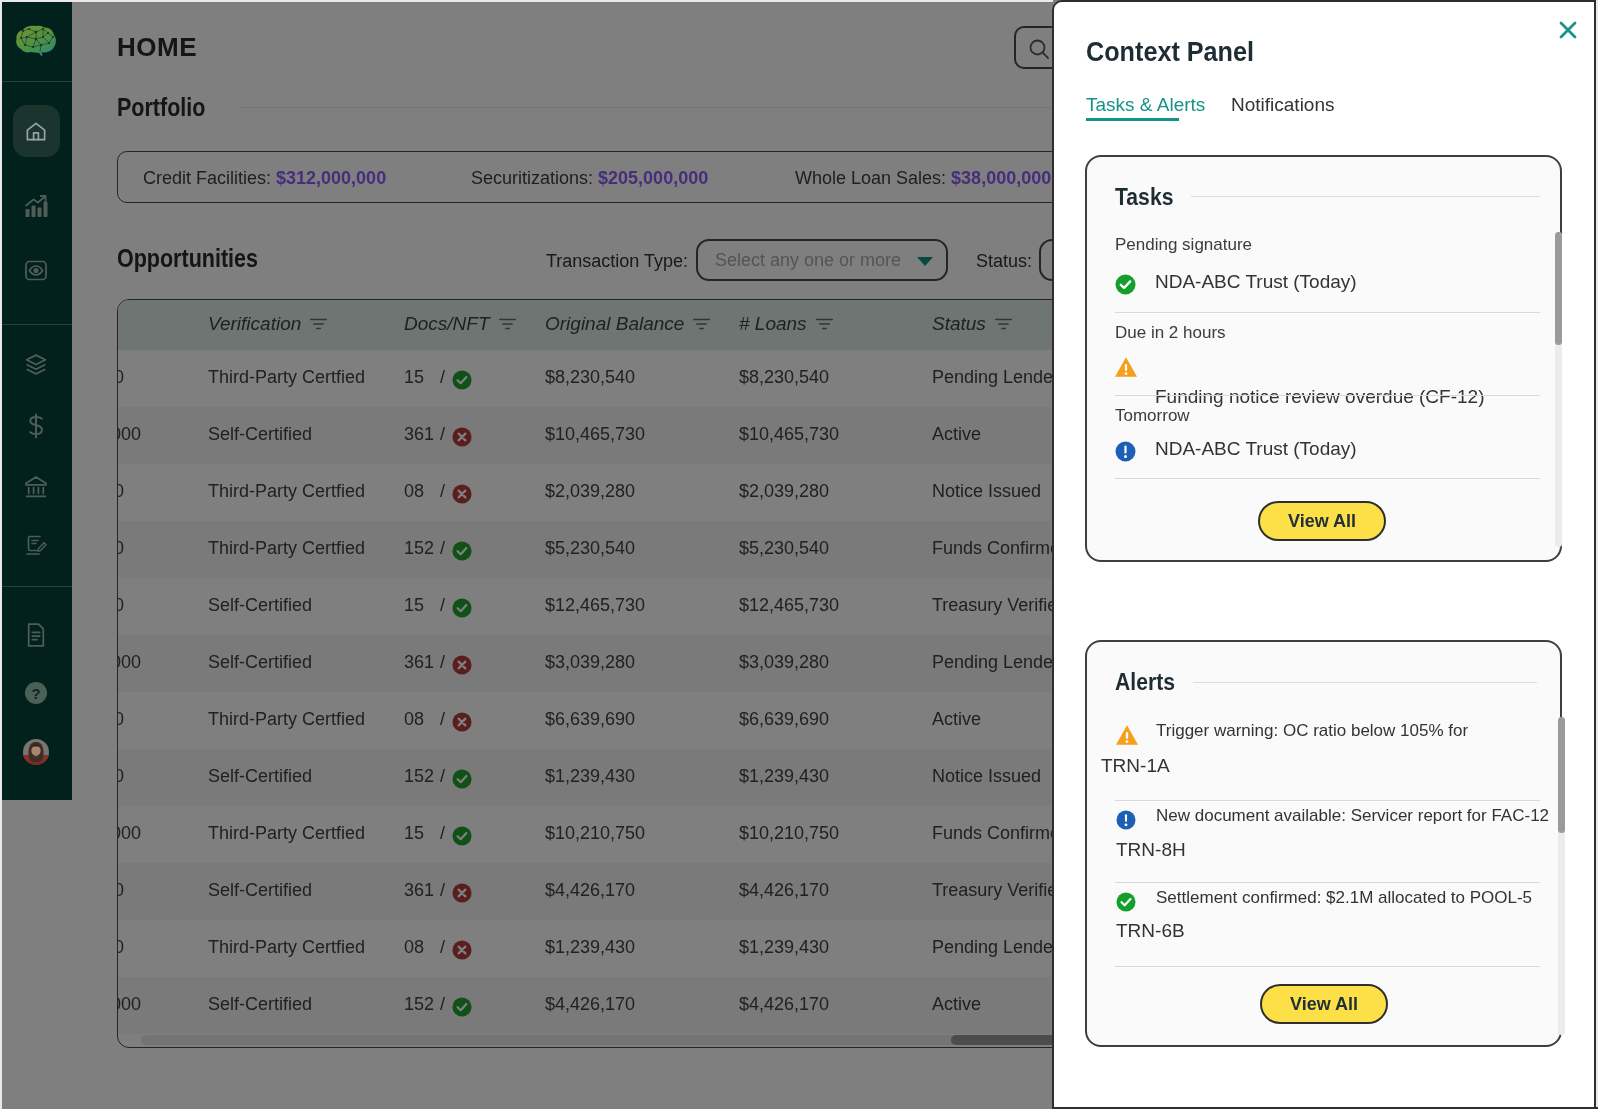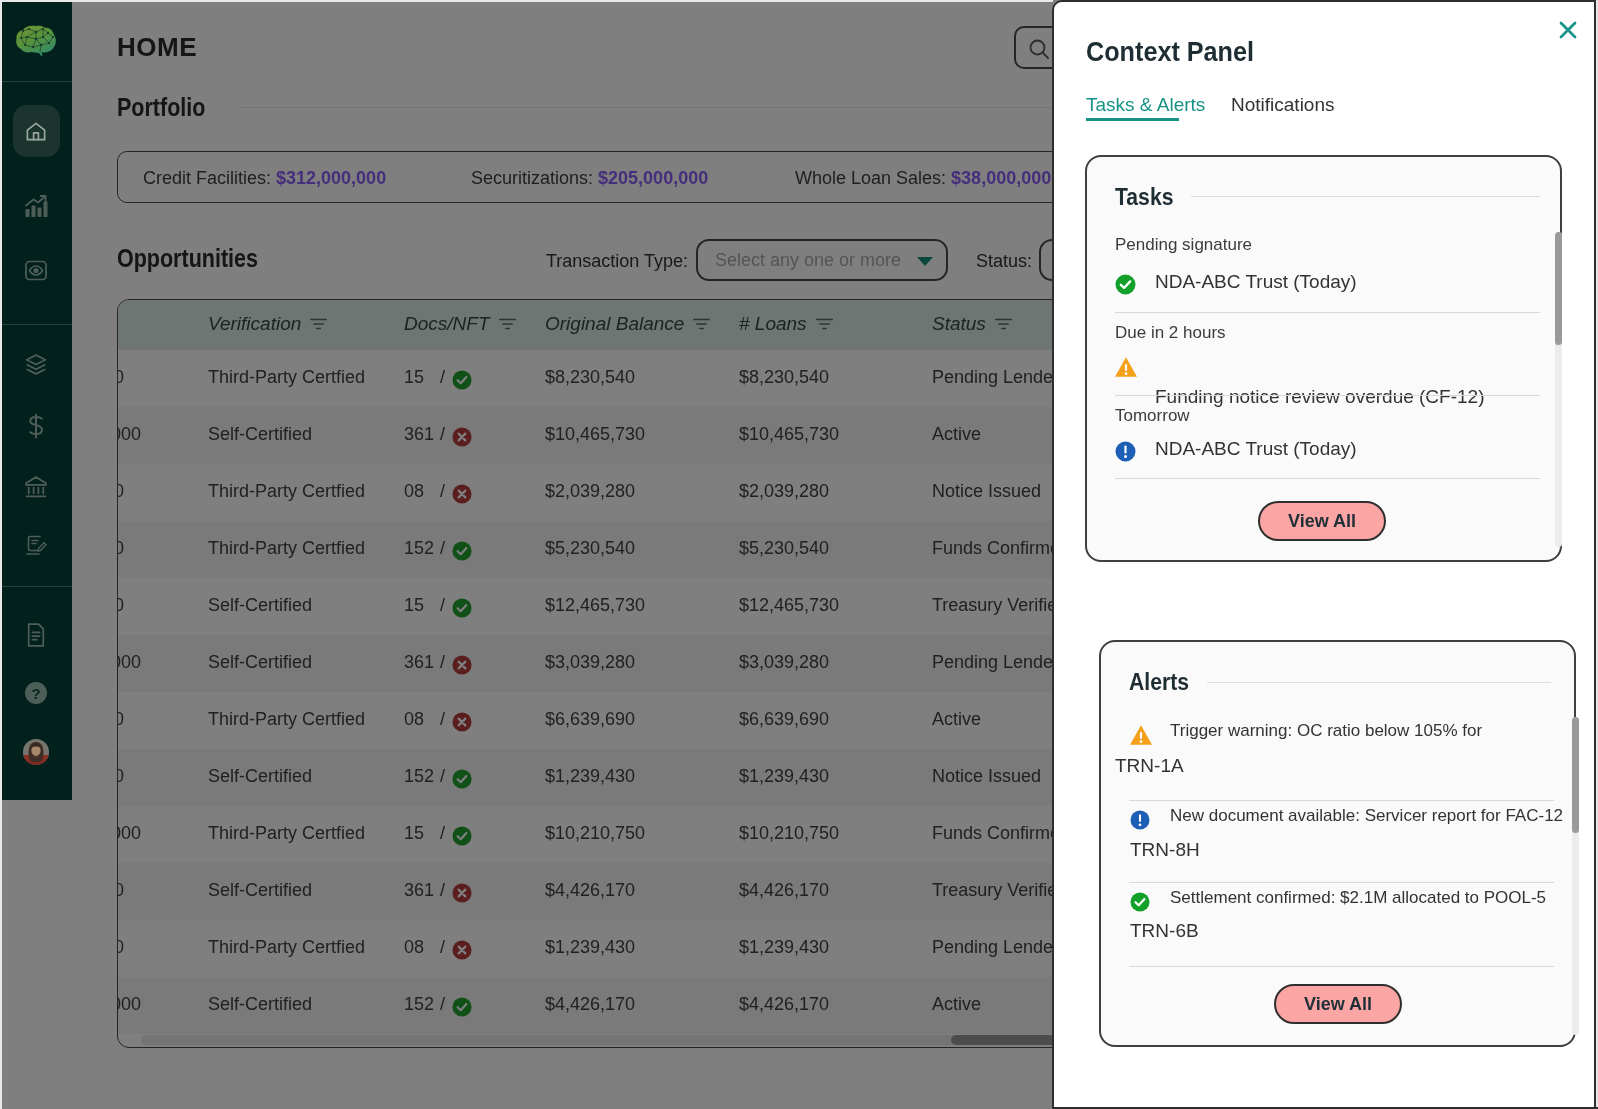--- a/index.html
+++ b/index.html
@@ -45,21 +45,21 @@
   #panel h1 { position:absolute; left:32px; top:34px; font-size:28px; font-weight:800; color:#1e2c33; transform:scaleX(0.9); transform-origin:left; }
   .tab1 { position:absolute; left:32px; top:92px; font-size:19px; font-weight:400; color:#169286; }
   .tab1u { position:absolute; left:32px; top:116px; width:93px; height:3px; background:#169286; }
   .tab2 { position:absolute; left:177px; top:92px; font-size:19px; color:#333; }
   .card { position:absolute; left:31px; width:477px; background:#fafafa; border:2px solid #3f3f3f; border-radius:16px; }
   .card h3 { position:absolute; left:28px; top:27px; font-size:23px; font-weight:700; color:#1e2c33; transform:scaleX(0.92); transform-origin:left; }
   .cardline { position:absolute; height:1px; background:#dcdcdc; }
   .lab { position:absolute; left:28px; font-size:17px; color:#3c3c3c; }
   .item { position:absolute; left:28px; font-size:19px; color:#333; }
   .sep { position:absolute; left:28px; width:425px; height:1px; background:#d9d9d9; }
-  .viewall { position:absolute; width:128px; height:40px; border:2px solid #2f2f2f; border-radius:21px; background:#fca5a5; text-align:center; font-size:18px; font-weight:600; color:#223038; line-height:37px; }
+  .viewall { position:absolute; width:128px; height:40px; border:2px solid #2f2f2f; border-radius:21px; background:#fde047; text-align:center; font-size:18px; font-weight:600; color:#223038; line-height:37px; }
   .sbtrack { position:absolute; width:7px; background:#ececec; border-radius:4px; }
   .sbthumb { position:absolute; width:7px; background:#9a9a9a; border-radius:4px; }
 </style>
 </head>
 <body>
 
 <div id="main">
   <h1 class="home">HOME</h1>
   <div class="searchbox">
     <svg style="position:absolute; left:12px; top:10px;" width="22" height="22" viewBox="0 0 22 22" fill="none" stroke="#5a5a5a" stroke-width="1.8">
@@ -427,21 +427,21 @@
         <rect x="9.4" y="4.5" width="2.2" height="8" rx="1.1" fill="#fff"></rect>
         <circle cx="10.5" cy="15.6" r="1.5" fill="#fff"></circle>
       </svg>
     <span class="item" style="left:68px; top:281px;">NDA-ABC Trust (Today)</span>
     <div class="sep" style="top:321px;"></div>
     <div class="viewall" style="left:171px; top:344px;">View All</div>
     <div class="sbtrack" style="left:468px; top:75px; height:315px;"></div>
     <div class="sbthumb" style="left:468px; top:75px; height:113px;"></div>
   </div>
 
-  <div class="card" id="alertcard" style="top:638px; height:407px;margin-left:14px;">
+  <div class="card" id="alertcard" style="top:638px; height:407px;">
     <h3>Alerts</h3>
     <div class="cardline" style="left:106px; top:40px; width:344px;"></div>
     <svg class="abs" style="left:28px; top:82px;" width="24" height="22" viewBox="0 0 24 22">
         <path d="M12 1.2 L23 20.8 L1 20.8 Z" fill="#f5a01b"></path>
         <rect x="10.9" y="8" width="2.2" height="7" rx="1.1" fill="#fff"></rect>
         <circle cx="12" cy="17.6" r="1.4" fill="#fff"></circle>
       </svg>
     <span class="item" style="left:69px; top:79px; font-size:17px;">Trigger warning: OC ratio below 105% for</span>
     <span class="item" style="left:14px; top:113px;">TRN-1A</span>
     <div class="sep" style="top:158px;"></div>

